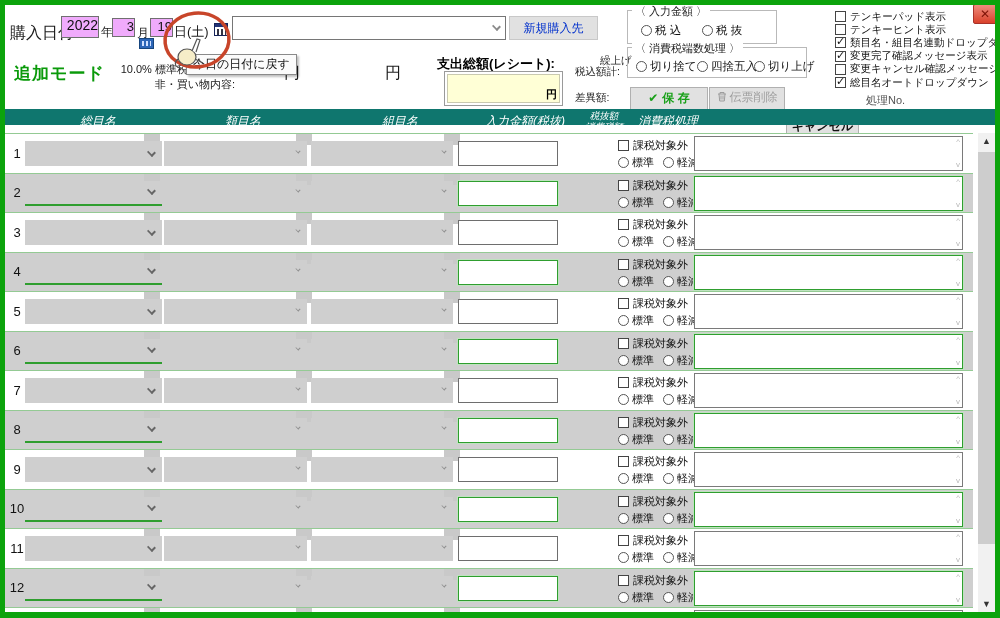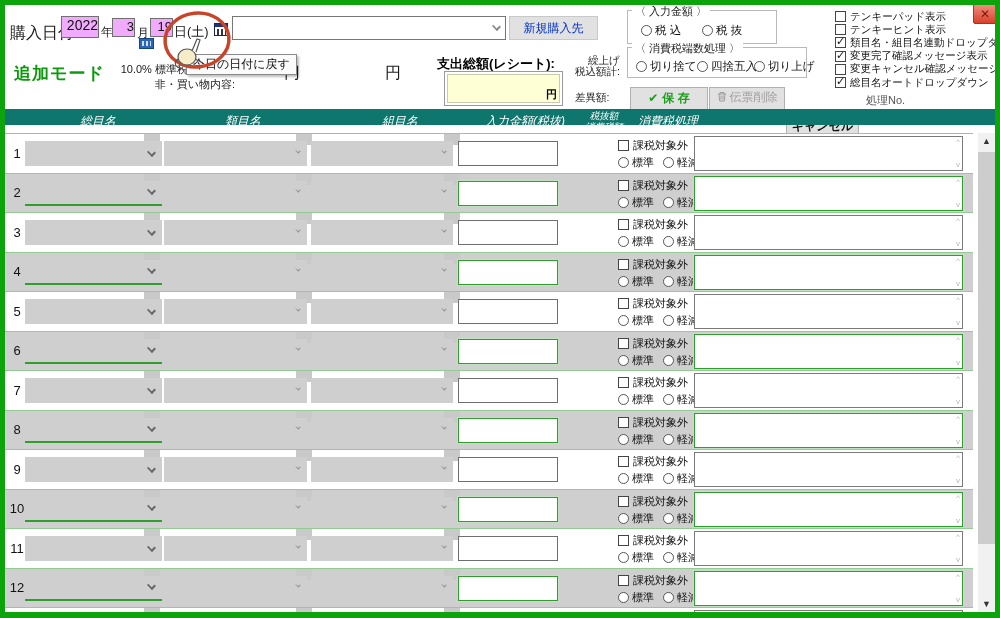--- a/index.html
+++ b/index.html
@@ -140,21 +140,21 @@
     <span class="abs lbl yen1">円</span>
     <span class="abs lbl yen2">円</span>
 
     <span class="abs total-label">支出総額(レシート):</span>
     <div class="abs total-box">
       <div class="total-inner">
         <span></span>
         <span class="total-yen">円</span>
       </div>
     </div>
-    <div class="abs small2" style="left:583px; top:50px;">繰上げ</div>
+    <div class="abs small2" style="left:595px; top:50px;">繰上げ</div>
     <div class="abs small2" style="left:570px; top:61px;">税込額計:</div>
     <div class="abs small2" style="left:570px; top:87px;">差異額:</div>
 
     <div class="abs groupbox" style="left:622px; top:5px; width:150px; height:34px;"></div>
     <span class="grouptitle" style="left:627px; top:-1px;">〈 入力金額 〉</span>
     <span class="abs ropt" style="left:636px; top:18px;"><span class="radio"></span><span>税 込</span></span>
     <span class="abs ropt" style="left:697px; top:18px;"><span class="radio"></span><span>税 抜</span></span>
 
     <div class="abs groupbox" style="left:622px; top:42px; width:180px; height:31px;"></div>
     <span class="grouptitle" style="left:627px; top:36px;">〈 消費税端数処理 〉</span>

